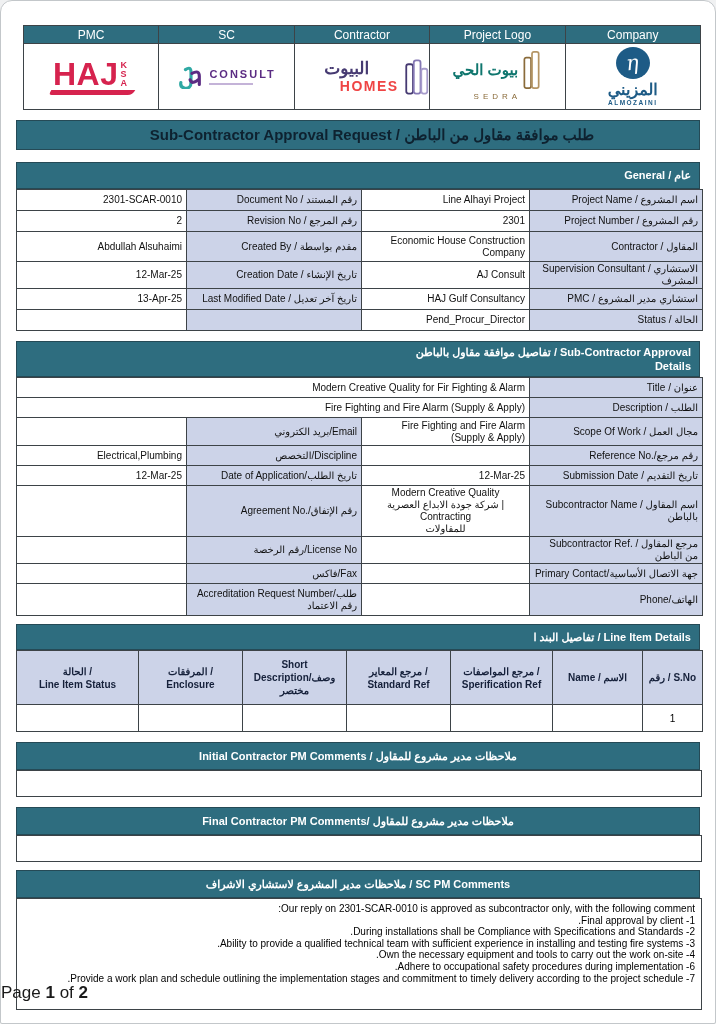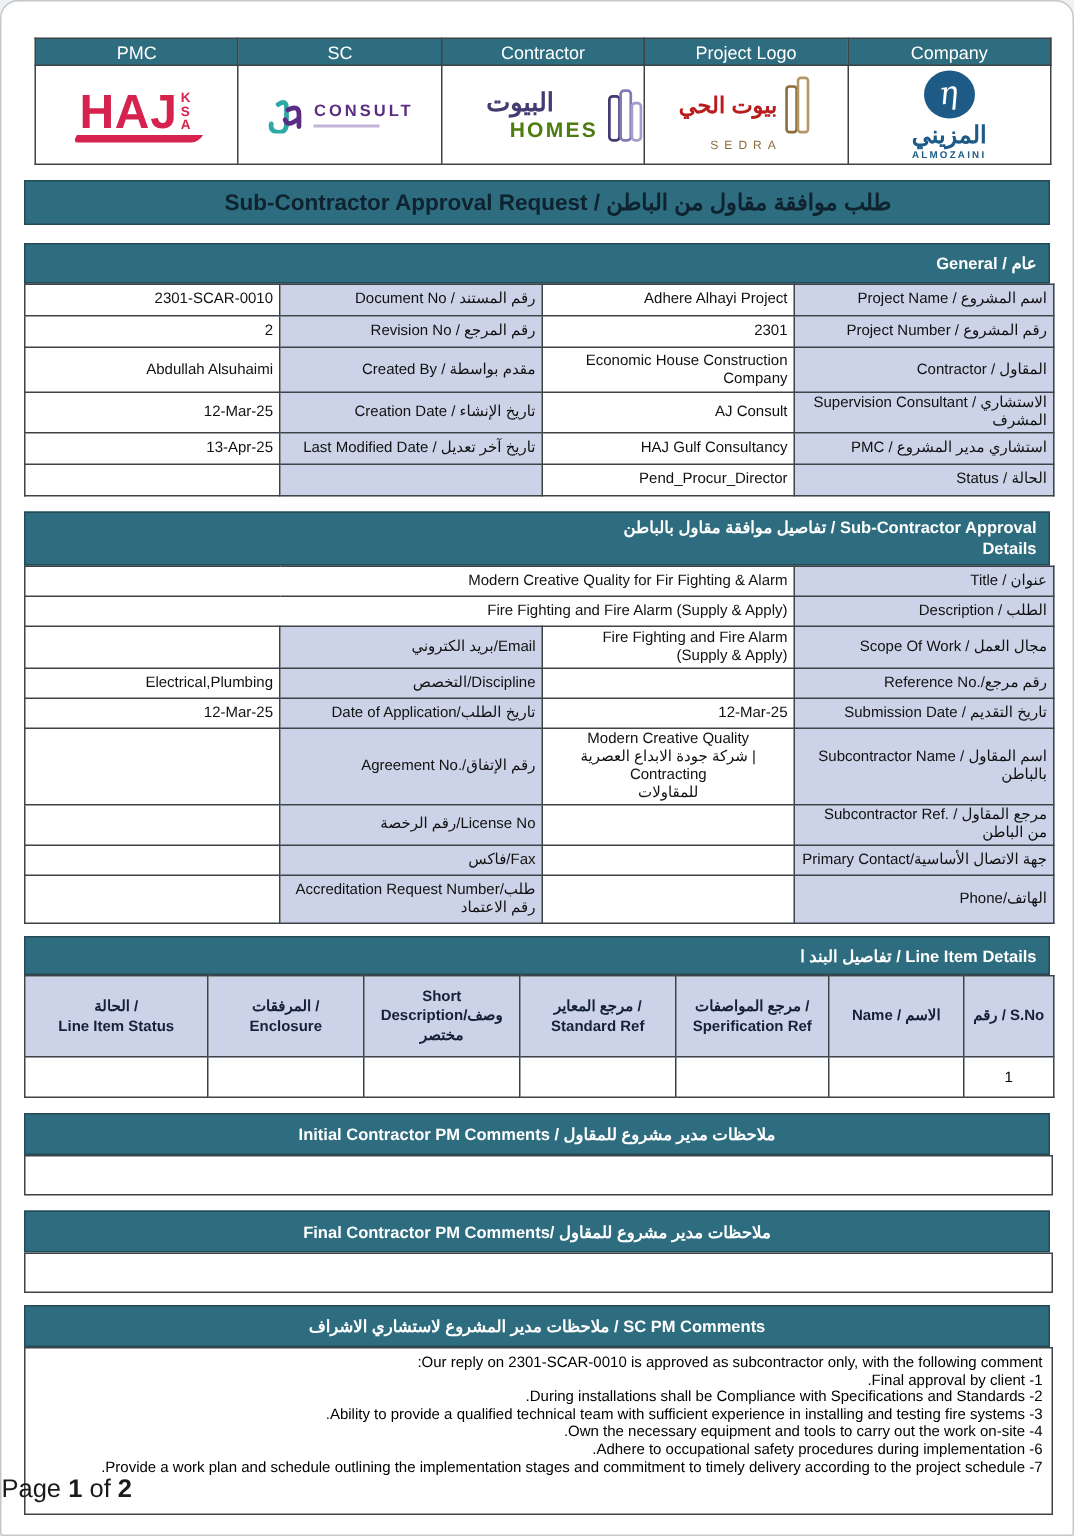--- a/index.html
+++ b/index.html
@@ -22,25 +22,25 @@
   .haj-text { font-size:32px; font-weight:800; color:#d6234e; line-height:30px; letter-spacing:0.5px; }
   .haj-ksa  { font-size:9px; font-weight:800; color:#d6234e; width:9px; word-break:break-all; line-height:9px; margin-left:2px; margin-top:2px; text-align:left;}
   .haj-swoosh { width:84px; height:5px; background:#d6234e; border-radius:0 0 5px 3px; margin:1px auto 0 2px; transform:skewX(-28deg); }
 
   .logo-consult { display:flex; align-items:center; justify-content:center; gap:4px; }
   .consult-text { font-size:11px; font-weight:700; color:#5b2c83; letter-spacing:2px; display:block; }
   .consult-tagline { display:block; height:2px; width:44px; background:#c4b3d8; margin-top:3px; }
 
   .logo-homes { display:flex; align-items:center; justify-content:center; gap:5px; }
   .homes-ar { font-size:17px; font-weight:700; color:#463a72; line-height:18px; }
-  .homes-en { font-size:14px; font-weight:700; color:#4d7c0f; letter-spacing:1.5px;margin-left:45px; }
+  .homes-en { font-size:14px; font-weight:700; color:#ef4444; letter-spacing:1.5px;margin-left:45px; }
 
   .logo-sedra { display:inline-block; }
   .sedra-row { display:flex; align-items:center; justify-content:center; gap:4px; }
-  .sedra-ar { font-size:15px; font-weight:600; color:#b91c1c; }
+  .sedra-ar { font-size:15px; font-weight:600; color:#0f766e; }
   .sedra-en { font-size:8px; letter-spacing:4px; color:#8a6b3a; margin-top:2px; text-align:center; }
 
   .logo-alm { display:flex; flex-direction:column; align-items:center; }
   .alm-circle { width:34px; height:32px; border-radius:50%; background:#1d5b86; display:flex; align-items:center; justify-content:center; }
   .alm-glyph { color:#ffffff; font-size:21px; font-style:italic; font-family:"DejaVu Serif", serif; line-height:1; transform:rotate(-6deg); }
   .alm-ar { font-size:16px; font-weight:700; color:#1d5b86; margin-top:1px; }
   .alm-en { font-size:6.5px; letter-spacing:1.5px; color:#1d5b86; font-weight:700; }
 
   
   .bar { background:#2e6d7f; border:1px solid #254a56; color:#ffffff; font-weight:700; font-size:11px; }
@@ -156,21 +156,21 @@
       <colgroup>
           <col style="width:170px">
           <col style="width:175px">
           <col style="width:168px">
           <col style="width:173px">
         </colgroup>
       <tbody>
           <tr class="h21">
         <td class="val">2301-SCAR-0010</td>
         <td class="lab">Document No / رقم المستند</td>
-        <td class="val">Adhere Alhayi Project</td>
+        <td class="val">Line Alhayi Project</td>
         <td class="lab">Project Name / اسم المشروع</td>
       </tr>
       <tr class="h21">
         <td class="val">2</td>
         <td class="lab">Revision No / رقم المرجع</td>
         <td class="val">2301</td>
         <td class="lab">Project Number / رقم المشروع</td>
       </tr>
       <tr class="h30">
         <td class="val">Abdullah Alsuhaimi</td>

